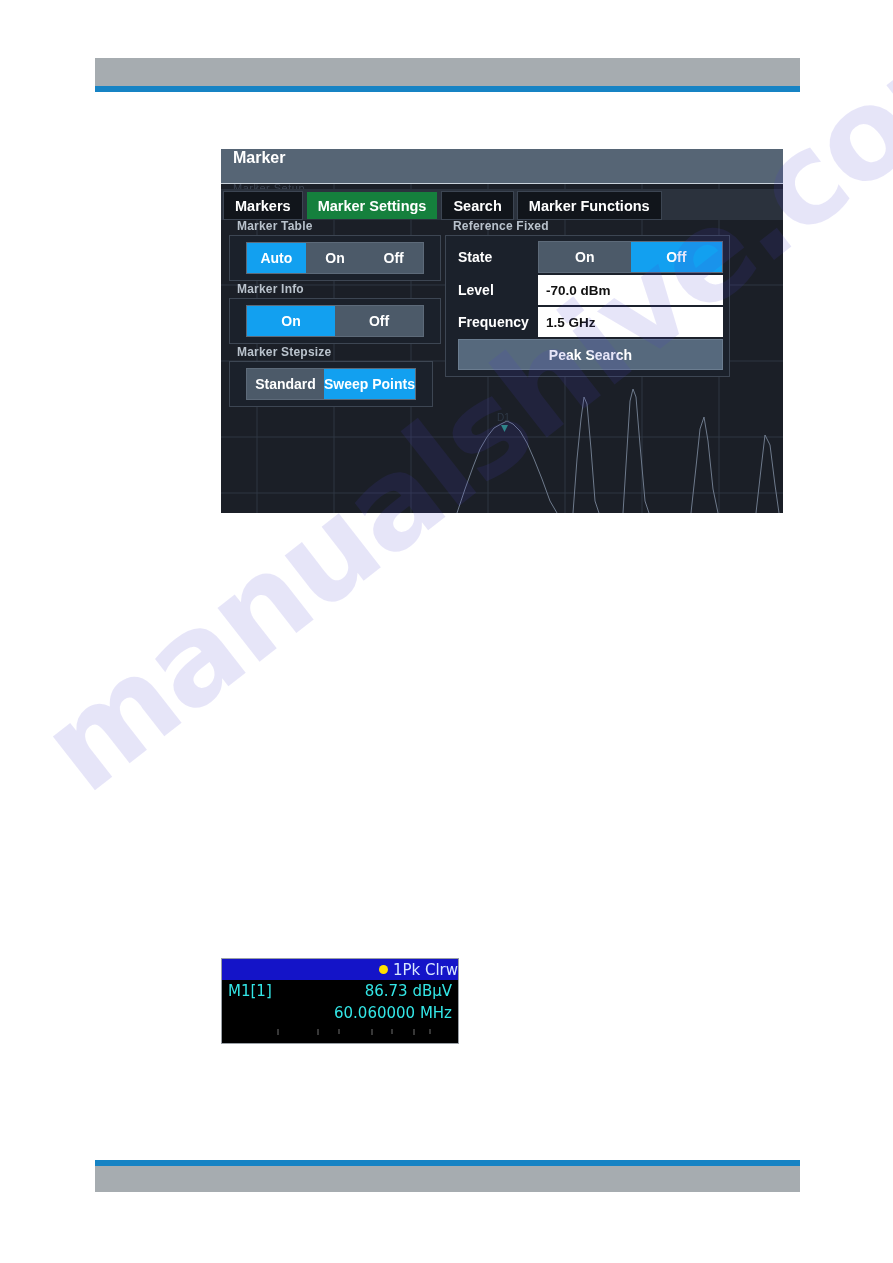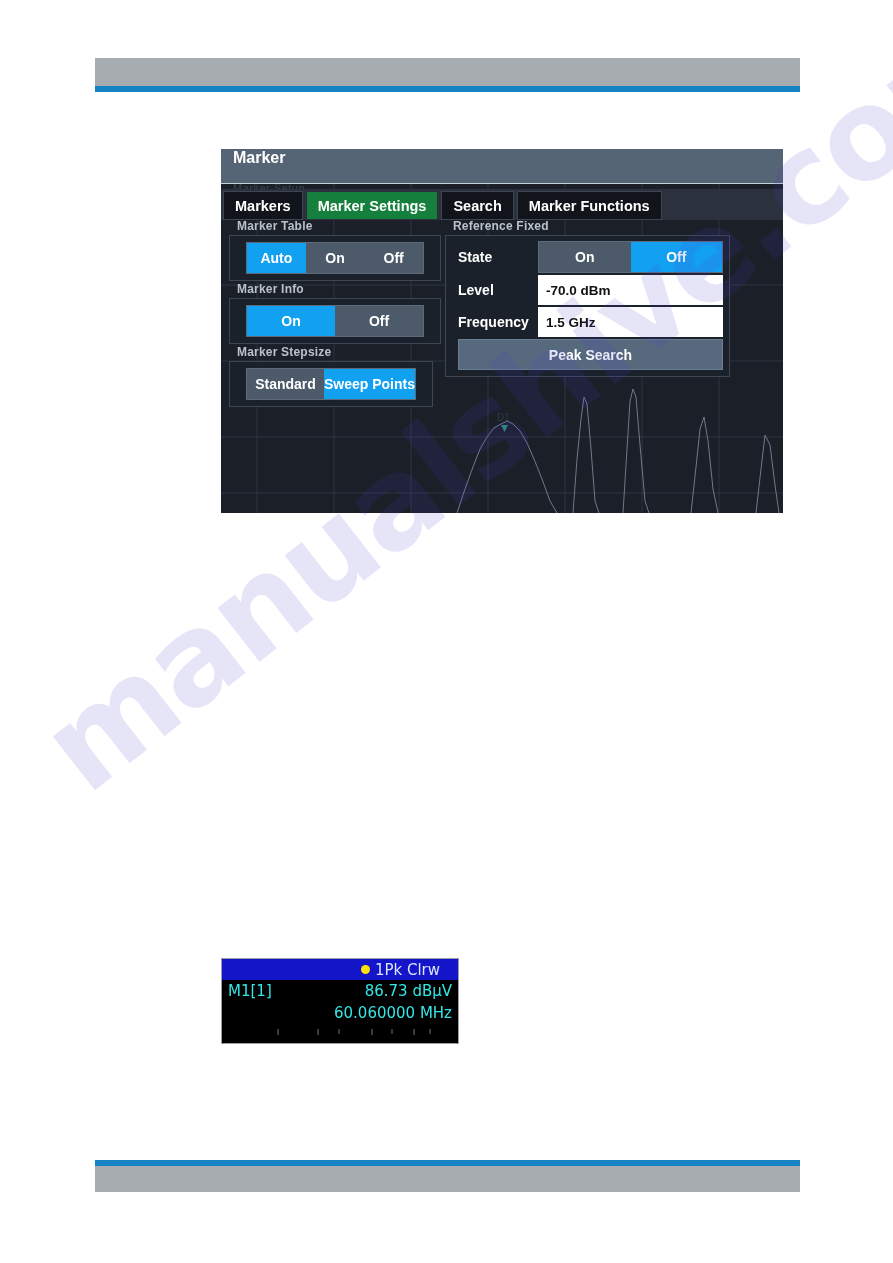--- a/index.html
+++ b/index.html
@@ -270,21 +270,21 @@
     box-sizing: border-box;
     z-index: 6;
     font-family: "DejaVu Sans", sans-serif;
   }
   .mb-header {
     height: 21px;
     background: #1414c8;
     display: flex;
     align-items: center;
     justify-content: flex-end;
-    padding-right: 18px;
+    padding-right: 0;
     box-sizing: border-box;
   }
   .mb-dot {
     width: 9px;
     height: 9px;
     border-radius: 50%;
     background: #ffe000;
     margin-right: 5px;
     flex: none;
   }

